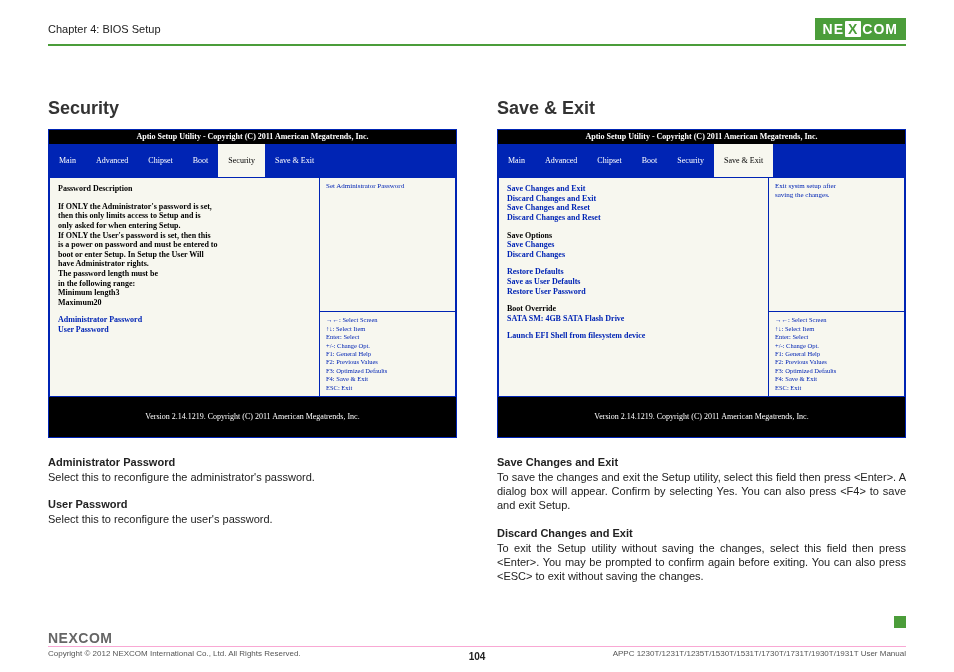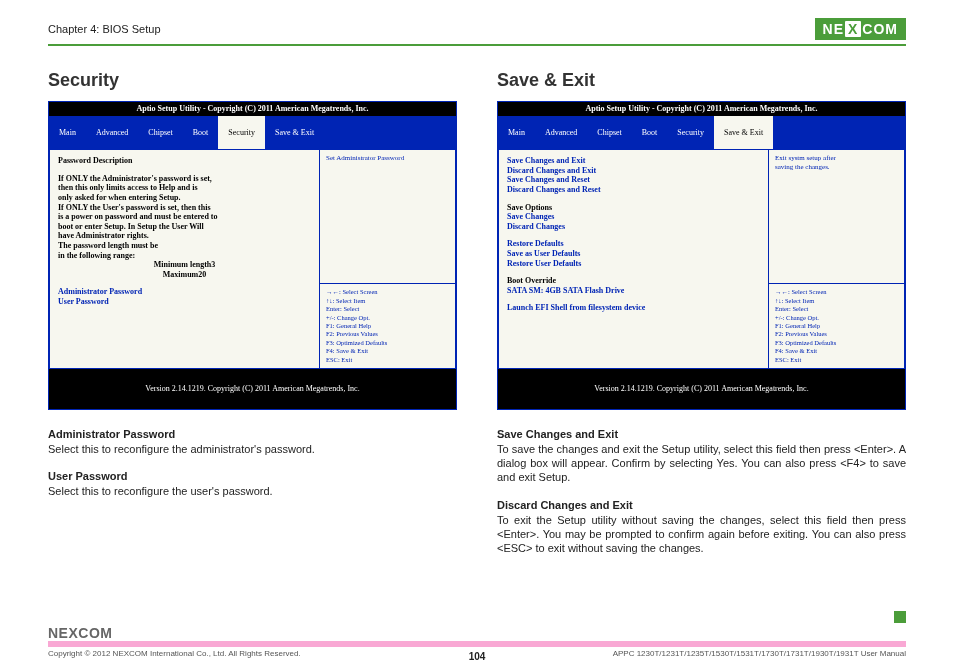--- a/index.html
+++ b/index.html
@@ -43,20 +43,21 @@
     border-radius: 1px;
   }
 
   .two-col {
     display: flex;
     gap: 40px;
   }
   .col {
     flex: 1;
     min-width: 0;
+    margin-top: 28px;
   }
   .page-title {
     font-size: 18px;
     font-weight: bold;
     color: #333;
     margin-bottom: 10px;
   }
 
   .bios {
     border: 1px solid #0024b4;
@@ -120,21 +121,21 @@
   }
   .bios-footer {
     background: #000;
     color: #fff;
     text-align: center;
     padding: 15px 0;
     font-size: 8px;
   }
   .bios .blue { color: #0024b4; }
   .bios .bold { font-weight: bold; }
-  .bios .row-kv { display: flex; justify-content: center; max-width: 260px; }
+  .bios .row-kv { display: flex; justify-content: flex-start; max-width: 260px; }
 
   .para-title {
     font-weight: bold;
     font-size: 11px;
     margin-top: 10px;
     color: #222;
   }
   .para-body {
     font-size: 11px;
     color: #222;
@@ -146,21 +147,21 @@
   .footer {
     position: absolute;
     left: 48px;
     right: 48px;
     bottom: 14px;
   }
   .footer-logo-row {
     display: flex;
     align-items: center;
     justify-content: space-between;
-    border-top: 6px solid #f9a8d4;
+    border-top: 1px solid #f9a8d4;
     padding-top: 2px;
     position: relative;
   }
   .footer-logo {
     font-weight: bold;
     font-size: 14px;
     color: #666;
     letter-spacing: 0.5px;
   }
   .footer-corner {
@@ -205,21 +206,21 @@
         <div class="bios-tab">Chipset</div>
         <div class="bios-tab">Boot</div>
         <div class="bios-tab active">Security</div>
         <div class="bios-tab">Save &amp; Exit</div>
       </div>
       <div class="bios-body">
         <div class="bios-left">
           <div class="bold">Password Description</div>
           <div style="height:8px"></div>
           <div class="bold">If ONLY the Administrator's password is set,</div>
-          <div class="bold">then this only limits access to Help and is</div>
+          <div class="bold">then this only limits access to Setup and is</div>
           <div class="bold">only asked for when entering Setup.</div>
           <div class="bold">If ONLY the User's password is set, then this</div>
           <div class="bold">is a power on password and must be entered to</div>
           <div class="bold">boot or enter Setup. In Setup the User Will</div>
           <div class="bold">have Administrator rights.</div>
           <div class="bold">The password length must be</div>
           <div class="bold">in the following range:</div>
           <div class="row-kv bold">
             <span>Minimum length</span>
             <span>3</span>
@@ -275,21 +276,21 @@
           <div class="blue bold">Discard Changes and Exit</div>
           <div class="blue bold">Save Changes and Reset</div>
           <div class="blue bold">Discard Changes and Reset</div>
           <div style="height:8px"></div>
           <div class="bold">Save Options</div>
           <div class="blue bold">Save Changes</div>
           <div class="blue bold">Discard Changes</div>
           <div style="height:8px"></div>
           <div class="blue bold">Restore Defaults</div>
           <div class="blue bold">Save as User Defaults</div>
-          <div class="blue bold">Restore User Defaults</div>
+          <div class="blue bold">Restore User Password</div>
           <div style="height:8px"></div>
           <div class="bold">Boot Override</div>
           <div class="blue bold">SATA SM: 4GB SATA Flash Drive</div>
           <div style="height:8px"></div>
           <div class="blue bold">Launch EFI Shell from filesystem device</div>
         </div>
         <div class="bios-right">
           <div class="bios-right-top">
             <div>Exit systm setup after</div>
             <div>saving the changes.</div>

